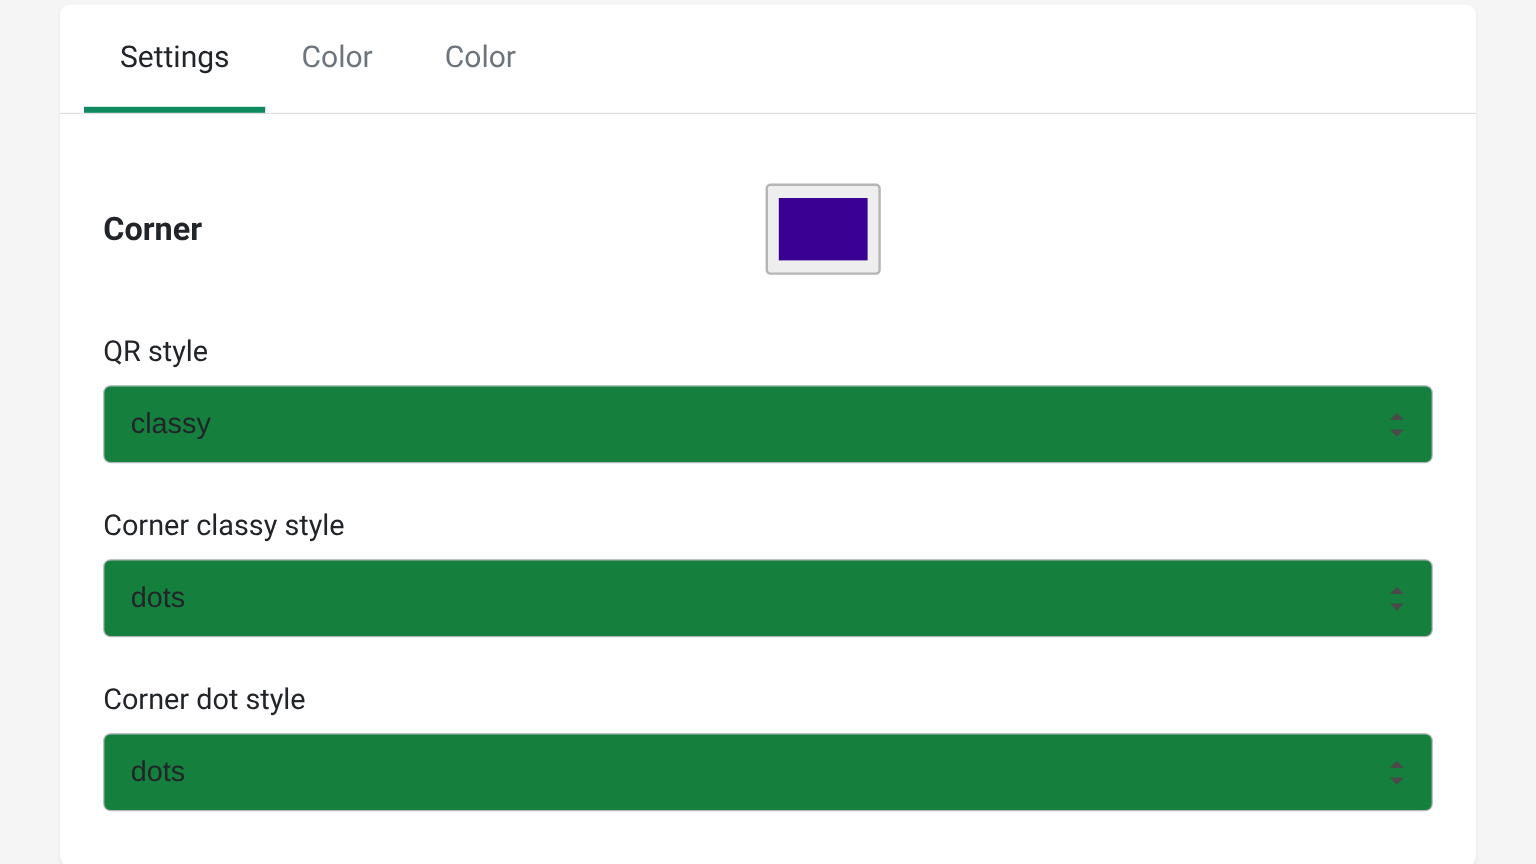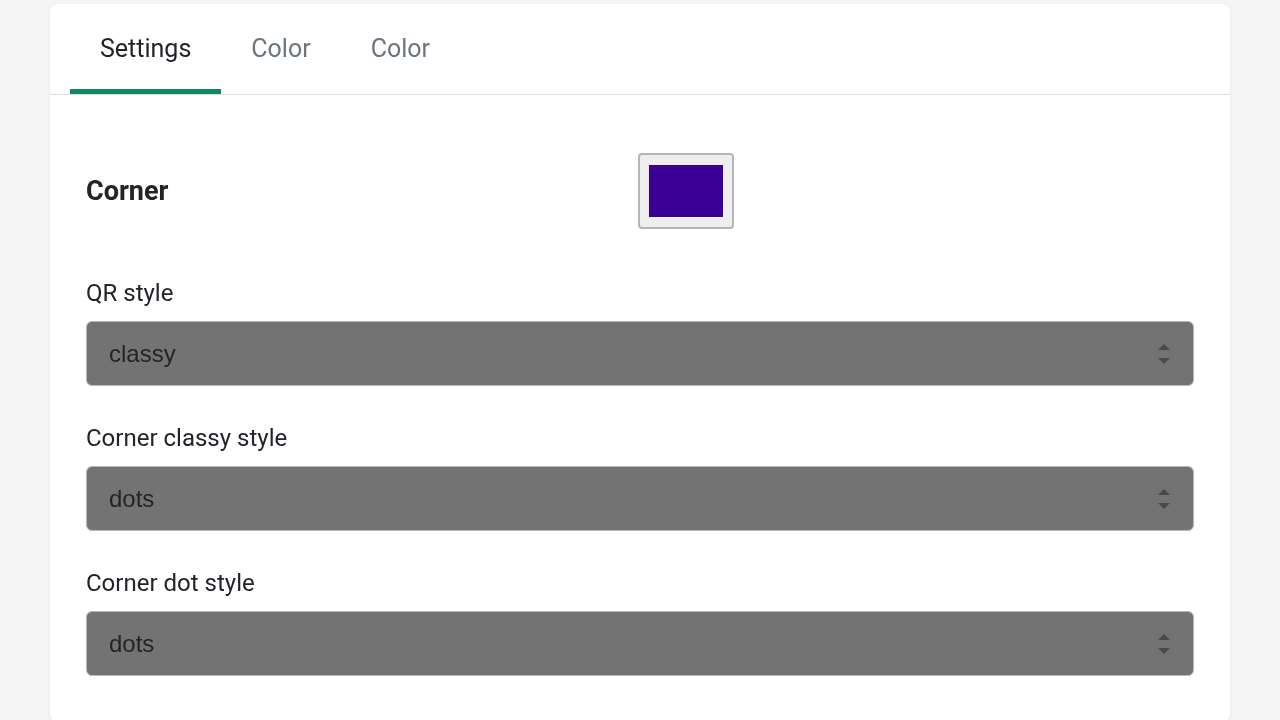--- a/index.html
+++ b/index.html
@@ -78,21 +78,21 @@
     position: relative;
     width: 100%;
   }
   .select select {
     width: 100%;
     font-size: 24px;
     color: #212529;
     padding: 18px 44px 18px 22px;
     border: 1px solid #b5b8bd;
     border-radius: 6px;
-    background: #737373;
+    background: #15803d;
     appearance: none;
     -webkit-appearance: none;
     cursor: pointer;
   }
   .select-caret {
     position: absolute;
     right: 22px;
     top: 50%;
     transform: translateY(-50%);
     width: 14px;

